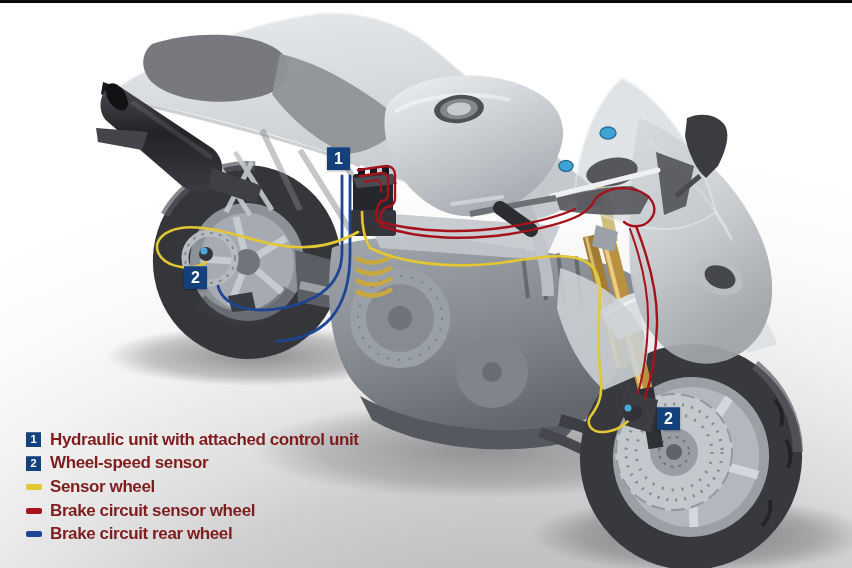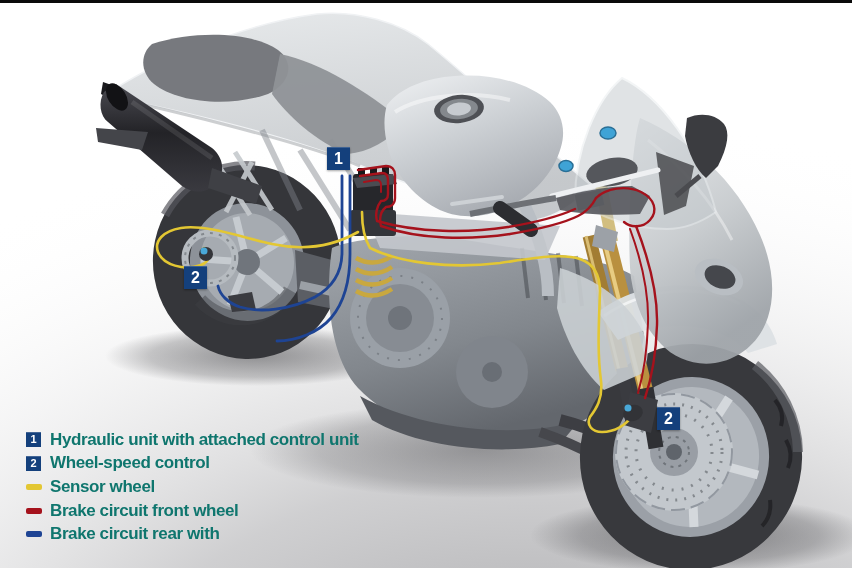--- a/index.html
+++ b/index.html
@@ -23,21 +23,21 @@
   .legend{position:absolute;left:26px;top:428px;}
   .legend-row{display:flex;align-items:center;height:23.6px;}
   .legend-sym{width:24px;display:flex;align-items:center;}
   .badge{
     width:15px;height:15px;background:var(--marker-blue,#14407c);
     color:#fff;font-weight:bold;font-size:11px;line-height:15px;text-align:center;
     box-shadow:inset 0 1px 0 rgba(255,255,255,.2);
   }
   .swatch{width:16px;height:6px;border-radius:2px;}
   .legend-label{
-    font-size:17px;font-weight:bold;letter-spacing:-0.4px;color:#0f766e;
+    font-size:17px;font-weight:bold;letter-spacing:-0.4px;color:#7f1d1d;
     white-space:nowrap;
   }
 </style>
 </head>
 <body>
 
 <div class="stage">
 
   <svg width="852" height="568" viewBox="0 0 852 568">
     <defs>
@@ -309,35 +309,35 @@
     <div class="legend-row">
       <span class="legend-sym">
           <span class="badge">1</span>
         </span>
       <span class="legend-label">Hydraulic unit with attached control unit</span>
     </div>
     <div class="legend-row">
       <span class="legend-sym">
           <span class="badge">2</span>
         </span>
-      <span class="legend-label">Wheel-speed control</span>
+      <span class="legend-label">Wheel-speed sensor</span>
     </div>
     <div class="legend-row">
       <span class="legend-sym">
           <span class="swatch" style="background: rgb(227, 199, 51);"></span>
         </span>
       <span class="legend-label">Sensor wheel</span>
     </div>
     <div class="legend-row">
       <span class="legend-sym">
           <span class="swatch" style="background: rgb(165, 18, 28);"></span>
         </span>
-      <span class="legend-label">Brake circuit front wheel</span>
+      <span class="legend-label">Brake circuit sensor wheel</span>
     </div>
     <div class="legend-row">
       <span class="legend-sym">
           <span class="swatch" style="background: rgb(30, 68, 148);"></span>
         </span>
-      <span class="legend-label">Brake circuit rear with</span>
+      <span class="legend-label">Brake circuit rear wheel</span>
     </div>
   </div>
 
 </div>
 
 </body></html>

